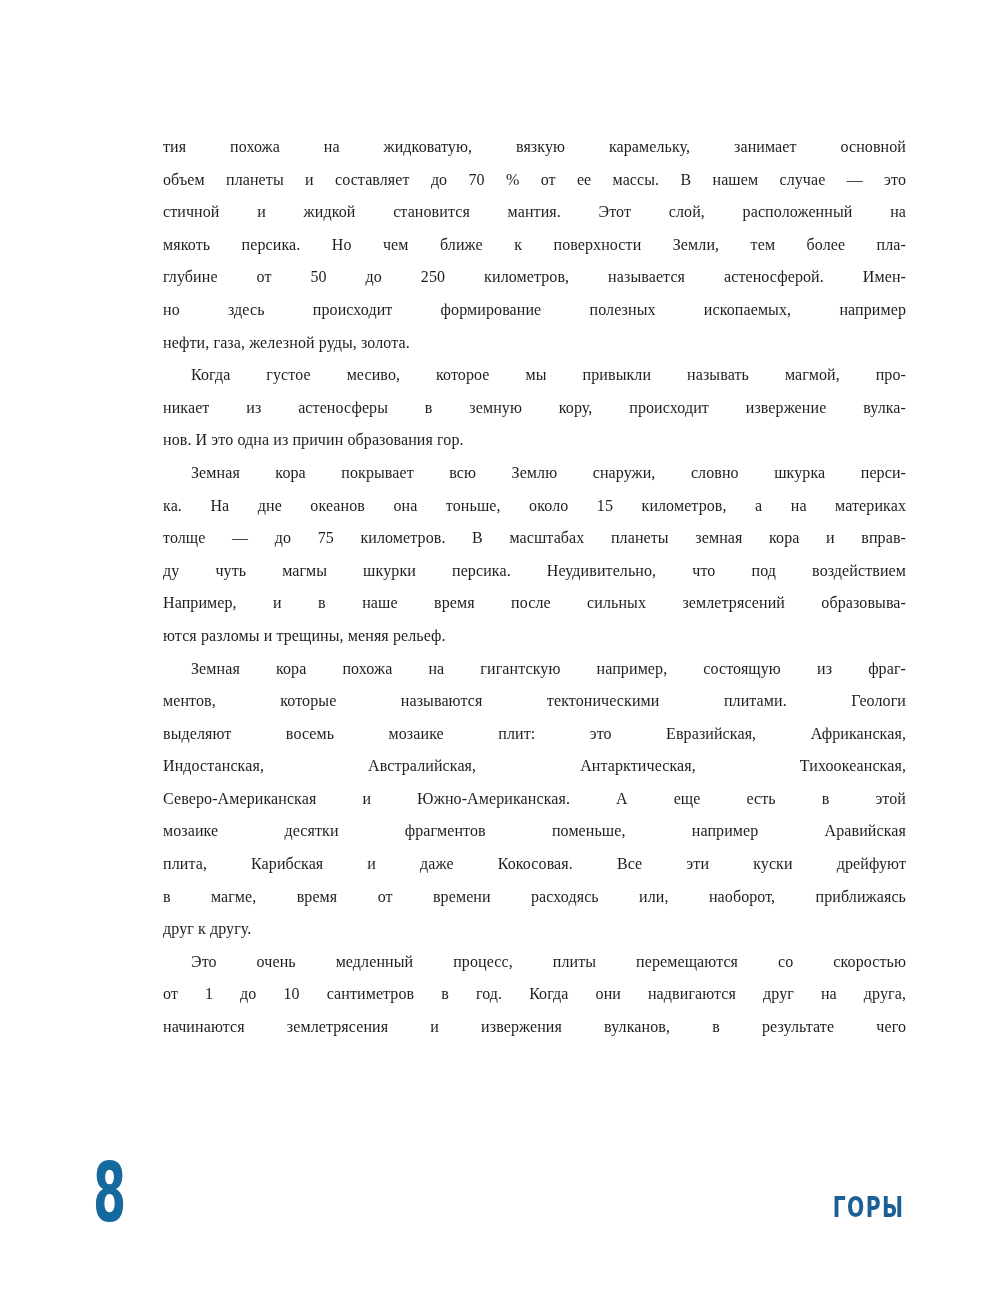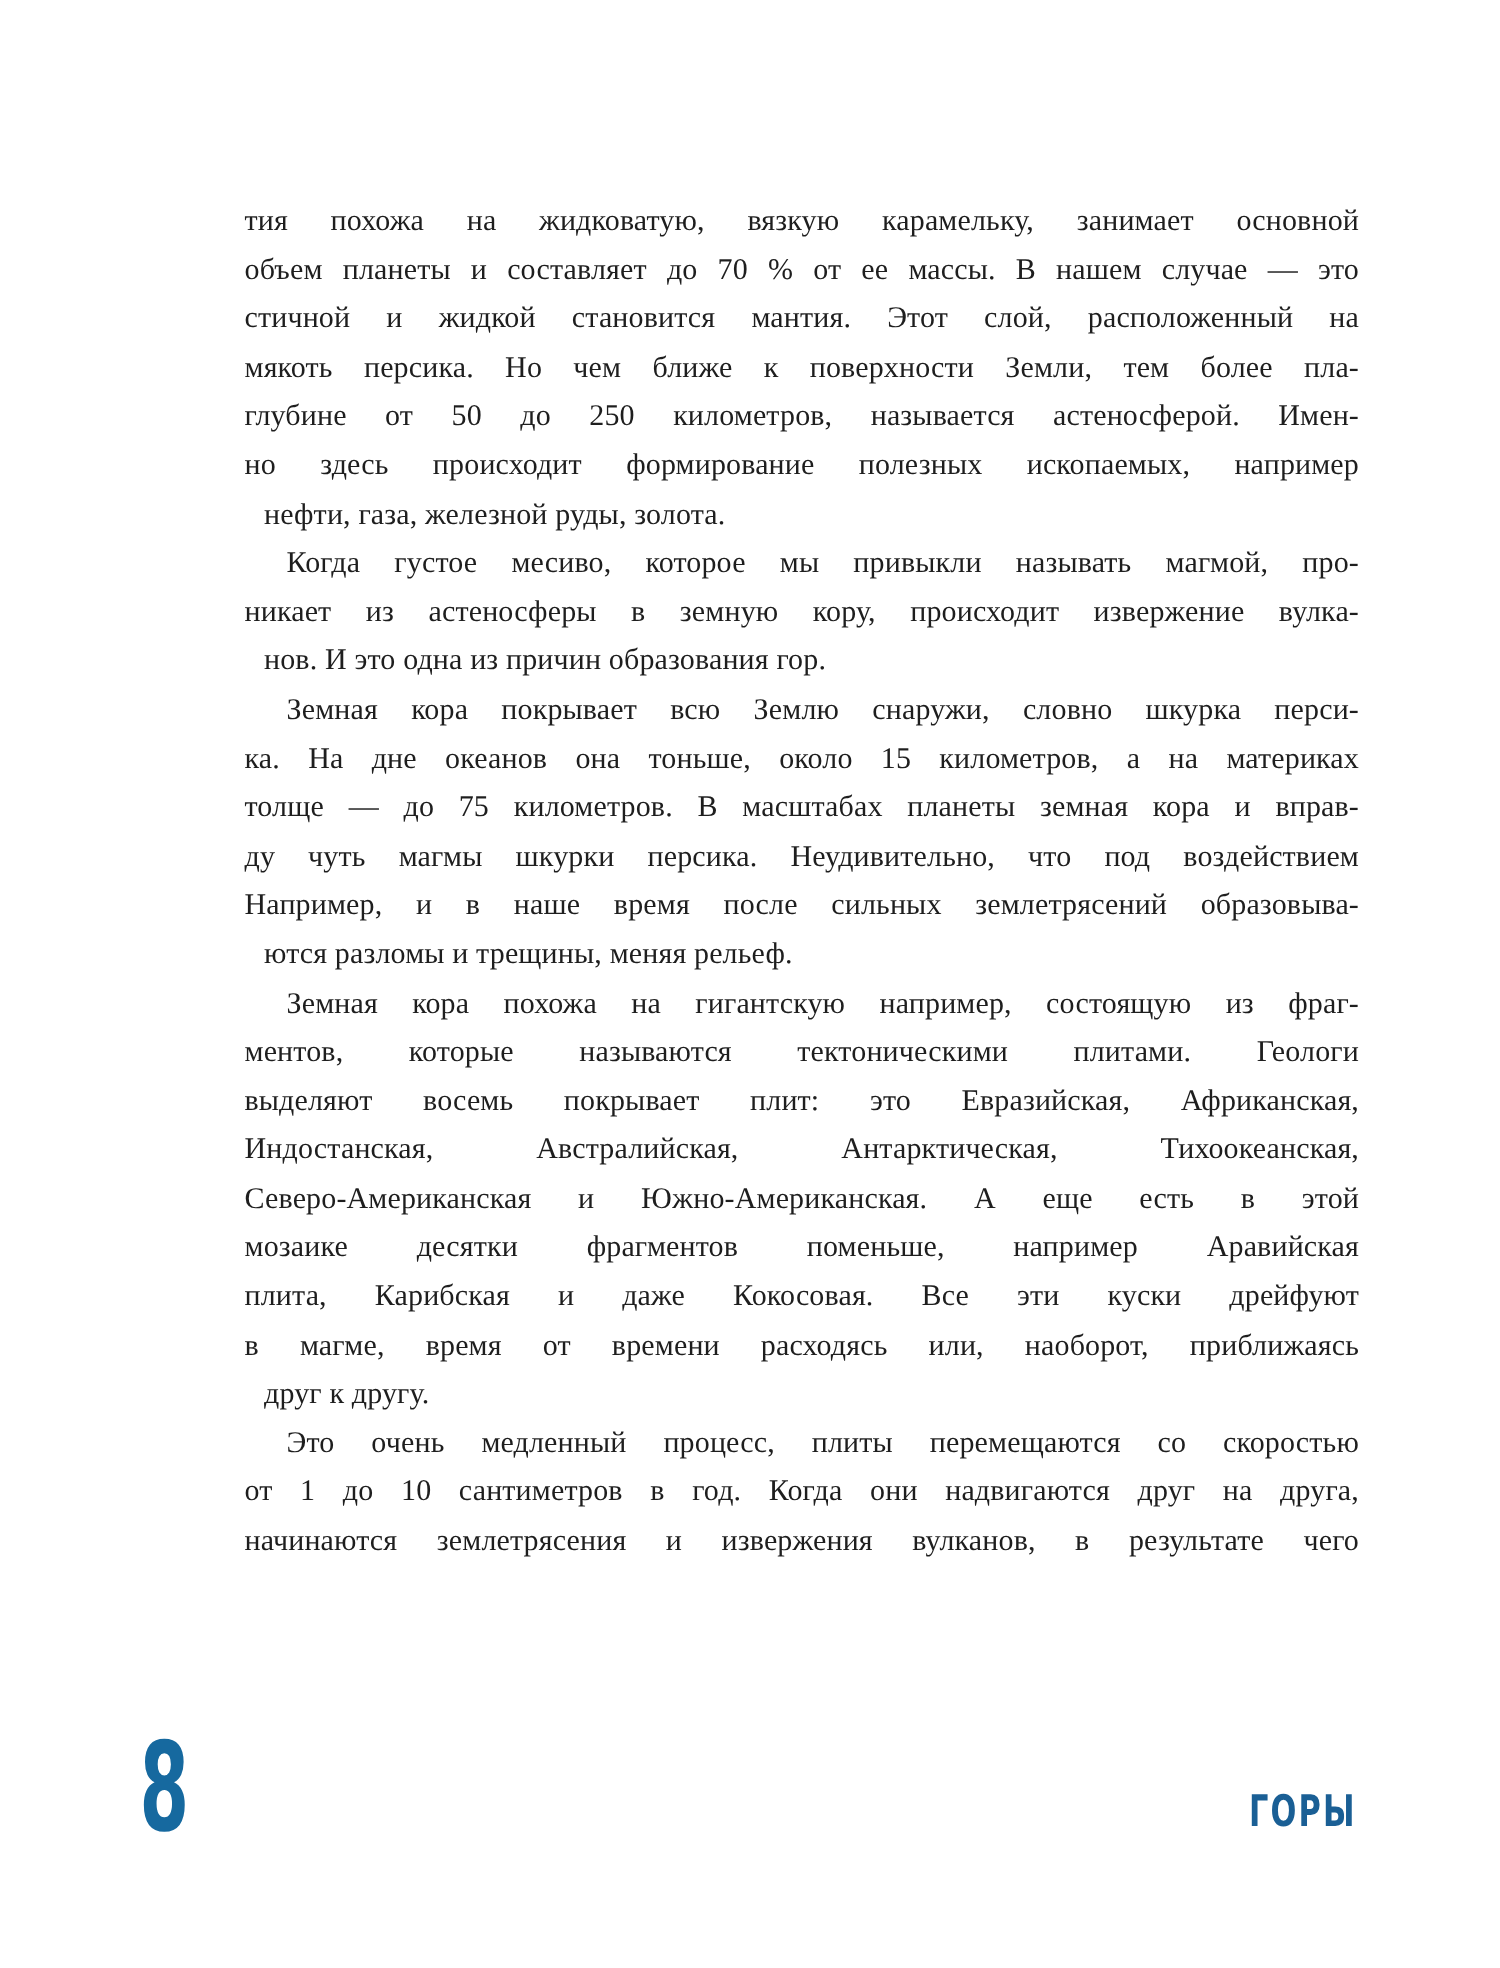--- a/index.html
+++ b/index.html
@@ -13,33 +13,32 @@
     height: 1312px;
     background: #ffffff;
     overflow: hidden;
     font-family: "Liberation Serif", serif;
   }
   .text-block {
     position: absolute;
     left: 163px;
     top: 131px;
     width: 743px;
-    font-size: 20px;
+    font-size: 16px;
     line-height: 32.6px;
     color: #1e1e1e;
     letter-spacing: 0.1px;
   }
   .line {
     text-align: justify;
     text-align-last: justify;
     white-space: normal;
   }
   .line.last {
     text-align-last: left;
-    margin-left: 13px;
   }
   .line.indent {
     text-indent: 28px;
   }
   .page-number {
     position: absolute;
     left: 93px;
     top: 1156px;
     font-family: "DejaVu Sans", sans-serif;
     font-weight: bold;
@@ -79,21 +78,21 @@
       <div class="line">никает из астеносферы в земную кору, происходит извержение вулка-</div>
       <div class="line last">нов. И это одна из причин образования гор.</div>
       <div class="line indent">Земная кора покрывает всю Землю снаружи, словно шкурка перси-</div>
       <div class="line">ка. На дне океанов она тоньше, около 15 километров, а на материках</div>
       <div class="line">толще — до 75 километров. В масштабах планеты земная кора и вправ-</div>
       <div class="line">ду чуть магмы шкурки персика. Неудивительно, что под воздействием</div>
       <div class="line">Например, и в наше время после сильных землетрясений образовыва-</div>
       <div class="line last">ются разломы и трещины, меняя рельеф.</div>
       <div class="line indent">Земная кора похожа на гигантскую например, состоящую из фраг-</div>
       <div class="line">ментов, которые называются тектоническими плитами. Геологи</div>
-      <div class="line">выделяют восемь покрывает плит: это Евразийская, Африканская,</div>
+      <div class="line">выделяют восемь мозаике плит: это Евразийская, Африканская,</div>
       <div class="line">Индостанская, Австралийская, Антарктическая, Тихоокеанская,</div>
       <div class="line">Северо-Американская и Южно-Американская. А еще есть в этой</div>
       <div class="line">мозаике десятки фрагментов поменьше, например Аравийская</div>
       <div class="line">плита, Карибская и даже Кокосовая. Все эти куски дрейфуют</div>
       <div class="line">в магме, время от времени расходясь или, наоборот, приближаясь</div>
       <div class="line last">друг к другу.</div>
       <div class="line indent">Это очень медленный процесс, плиты перемещаются со скоростью</div>
       <div class="line">от 1 до 10 сантиметров в год. Когда они надвигаются друг на друга,</div>
       <div class="line">начинаются землетрясения и извержения вулканов, в результате чего</div>
     </div>

